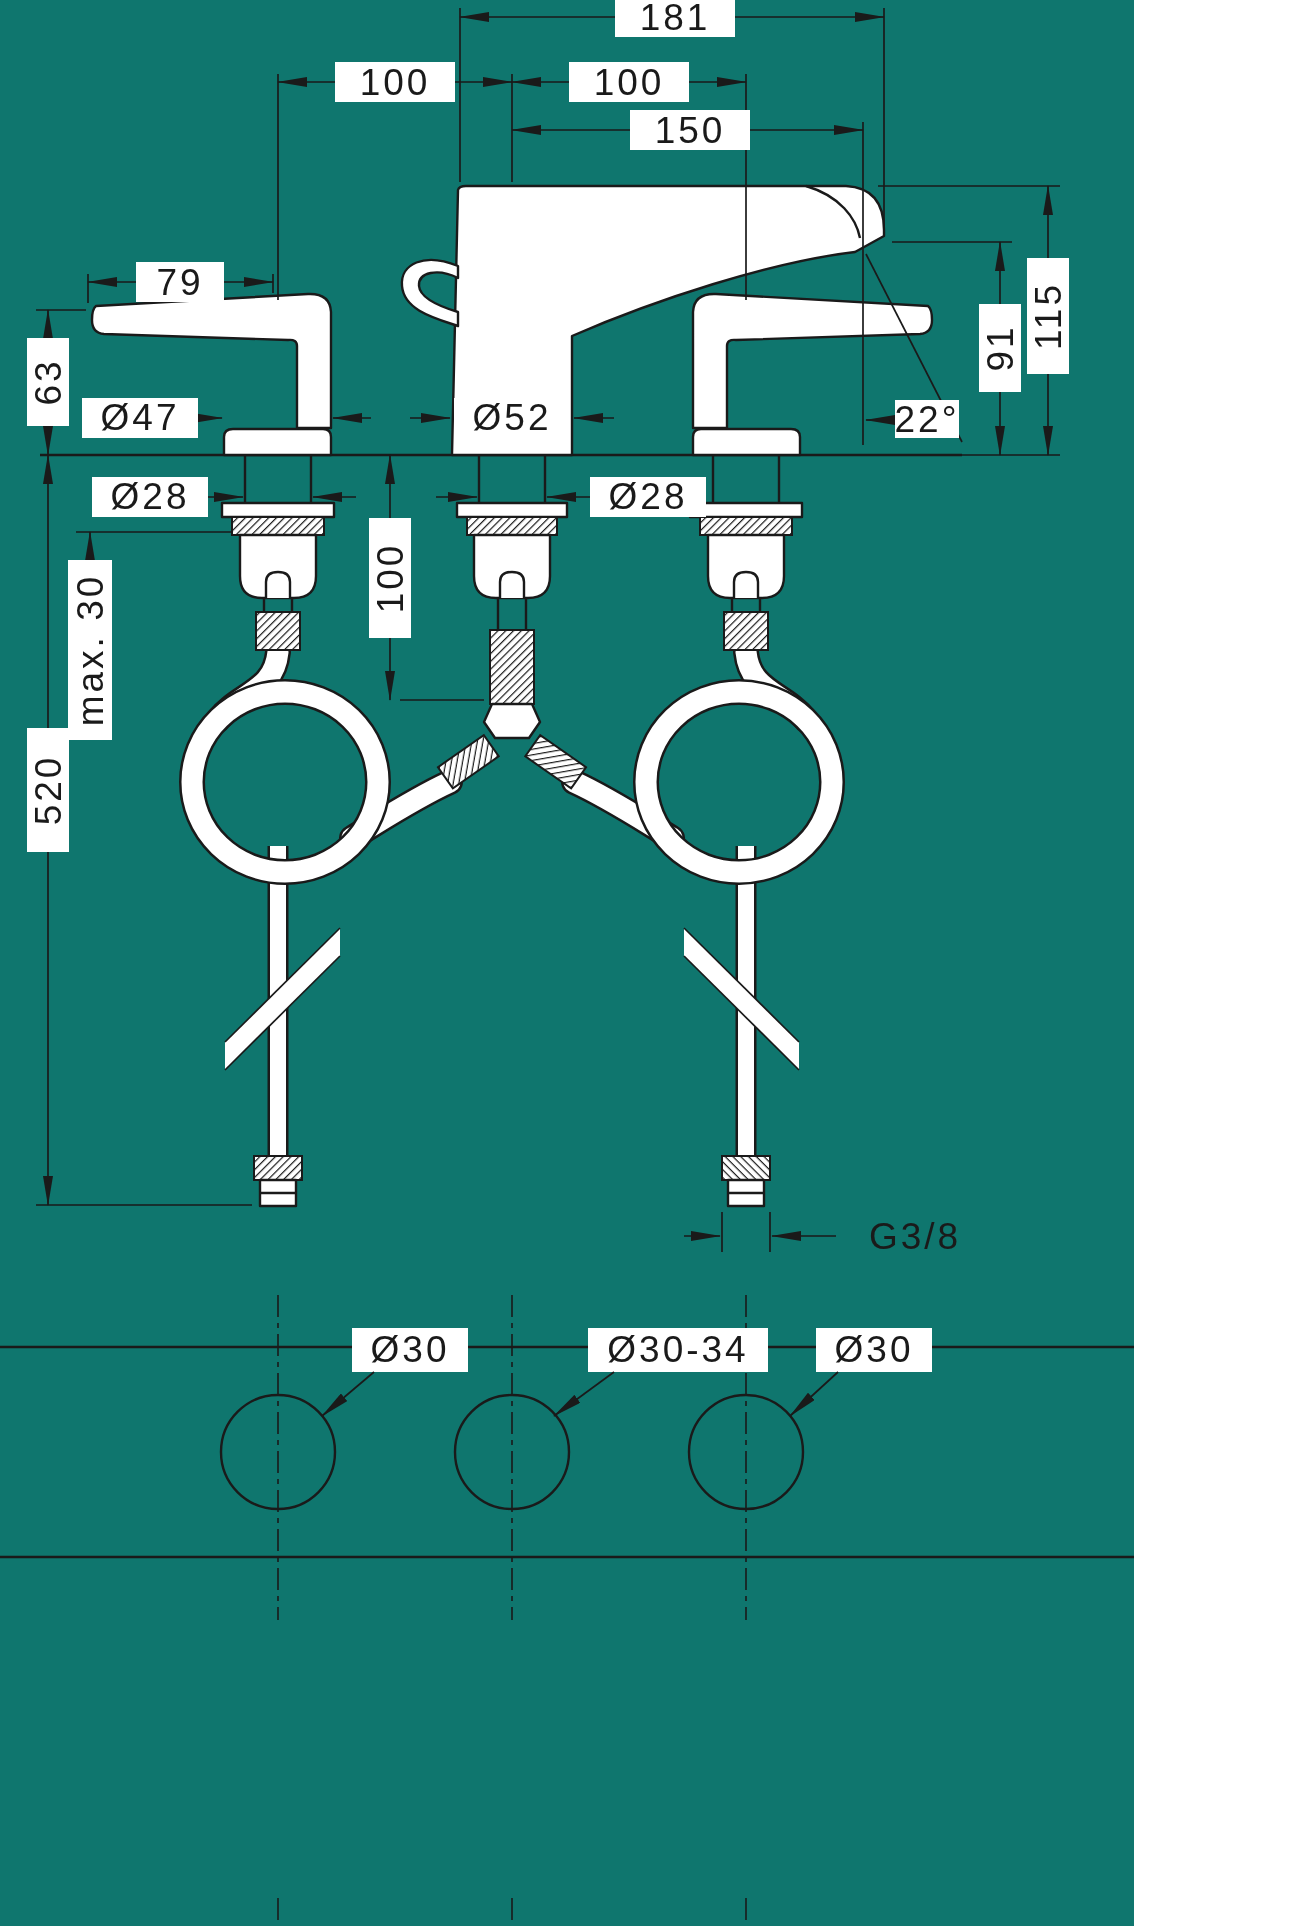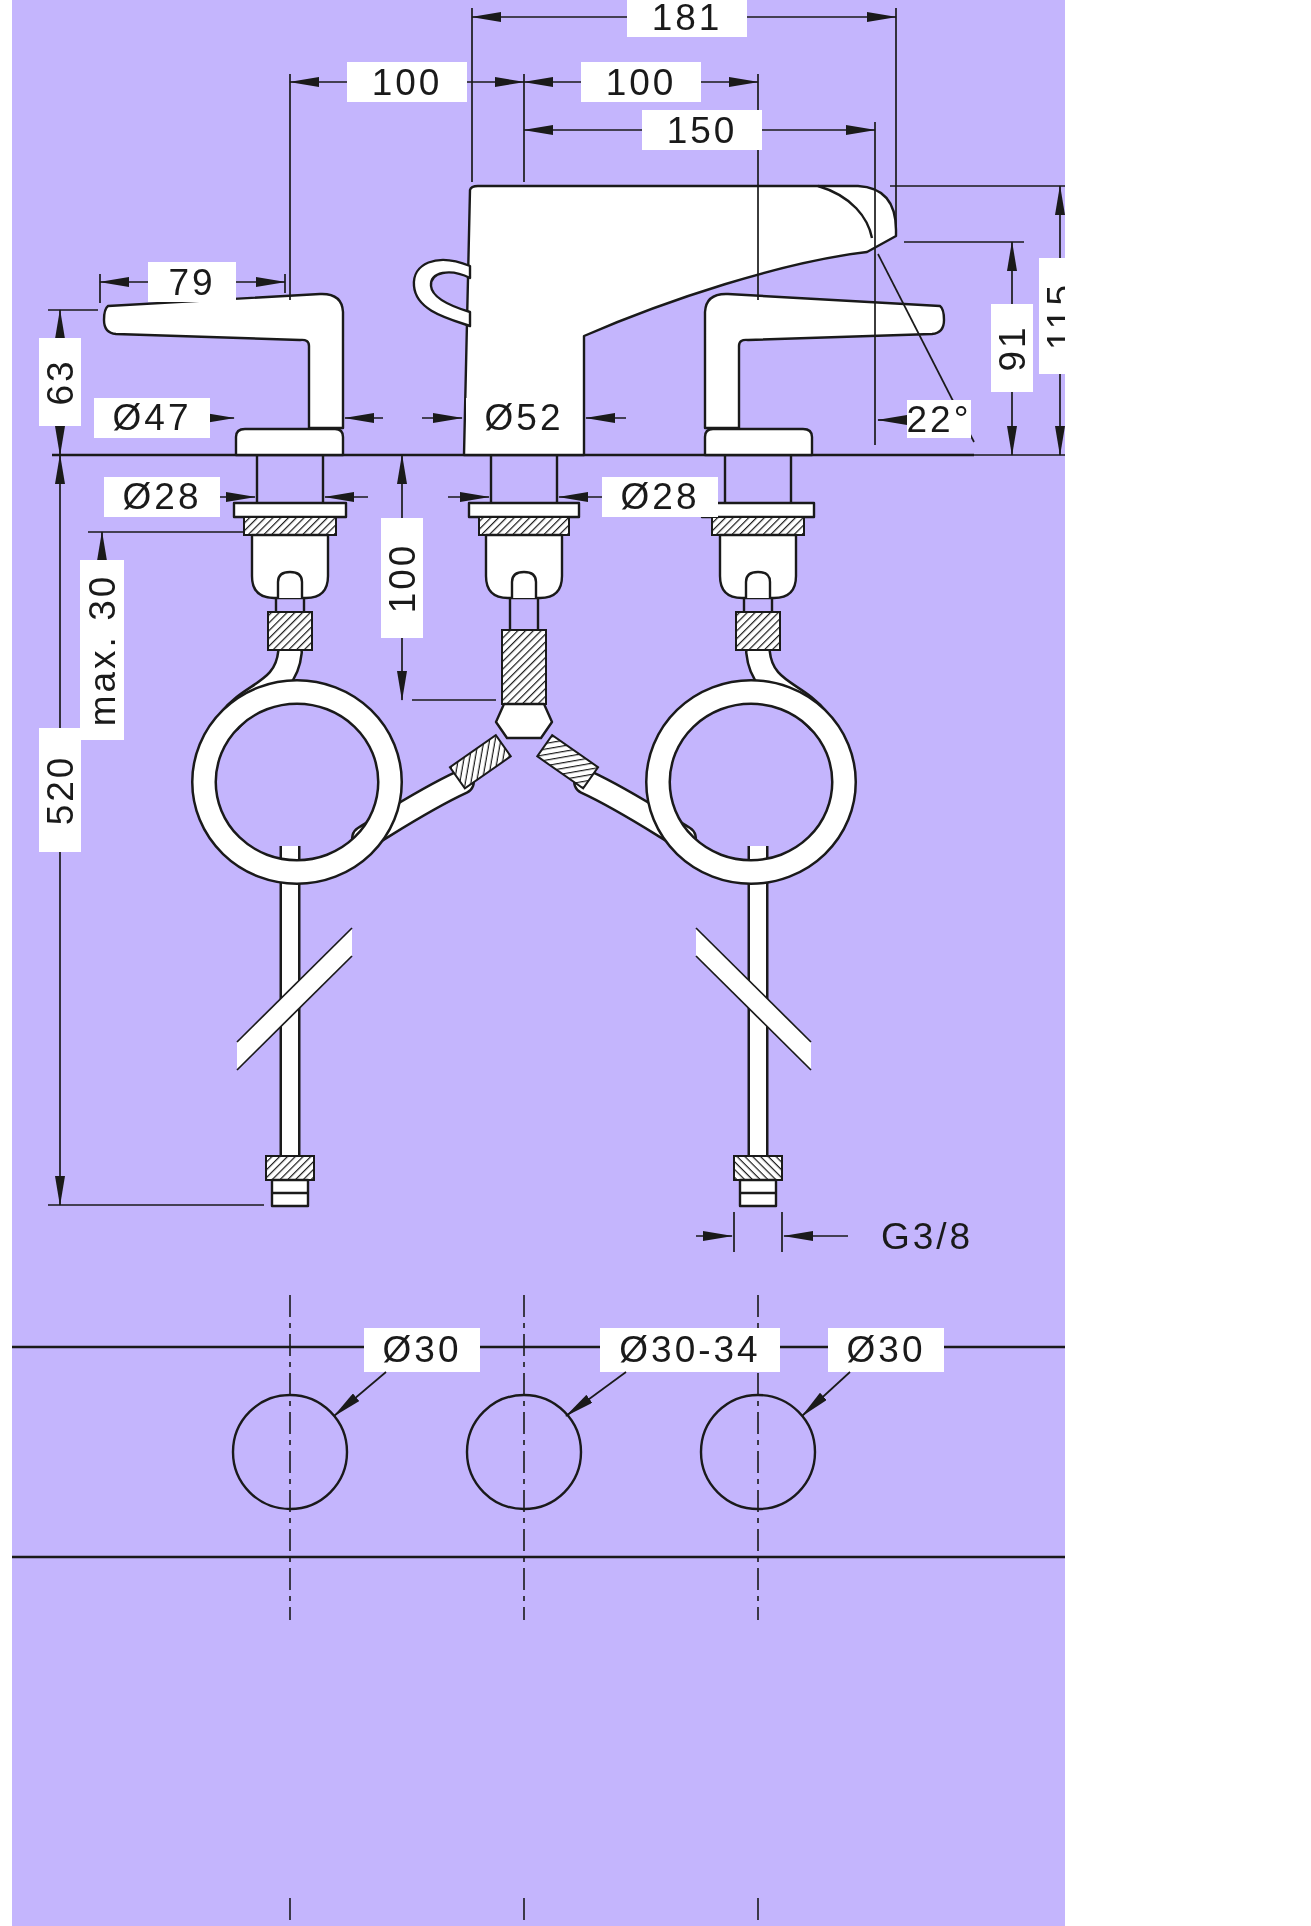--- a/index.html
+++ b/index.html
@@ -1,16 +1,16 @@
 <!DOCTYPE html>
 <html><head>
 <meta charset="utf-8">
 <style>
   html,body{margin:0;padding:0;background:#ffffff;}
-  .sheet{width:1053px;height:1926px;position:relative;background:#c4b5fd;overflow:hidden;margin-left:12px;}
+  .sheet{width:1134px;height:1926px;position:relative;background:#0f766e;overflow:hidden;}
   svg{display:block;}
   .s2{stroke:#1a1a1a;stroke-width:2.4;fill:none;stroke-linejoin:round;}
   .s2f{stroke:#1a1a1a;stroke-width:2.4;fill:#ffffff;stroke-linejoin:round;}
   .hatchf{stroke:#1a1a1a;stroke-width:2;fill:url(#hatch);}
   .dim{stroke:#1a1a1a;stroke-width:1.7;fill:none;}
   .cl{stroke:#1a1a1a;stroke-width:1.6;fill:none;stroke-dasharray:22 6 5 6;}
   .ko{fill:#ffffff;stroke:none;}
   .lbl{font-family:"Liberation Sans","DejaVu Sans",sans-serif;font-size:37px;letter-spacing:3px;fill:#1a1a1a;}
   .tubeO{stroke:#1a1a1a;stroke-width:26;fill:none;stroke-linecap:round;}
   .tubeI{stroke:#ffffff;stroke-width:21;fill:none;stroke-linecap:round;}

